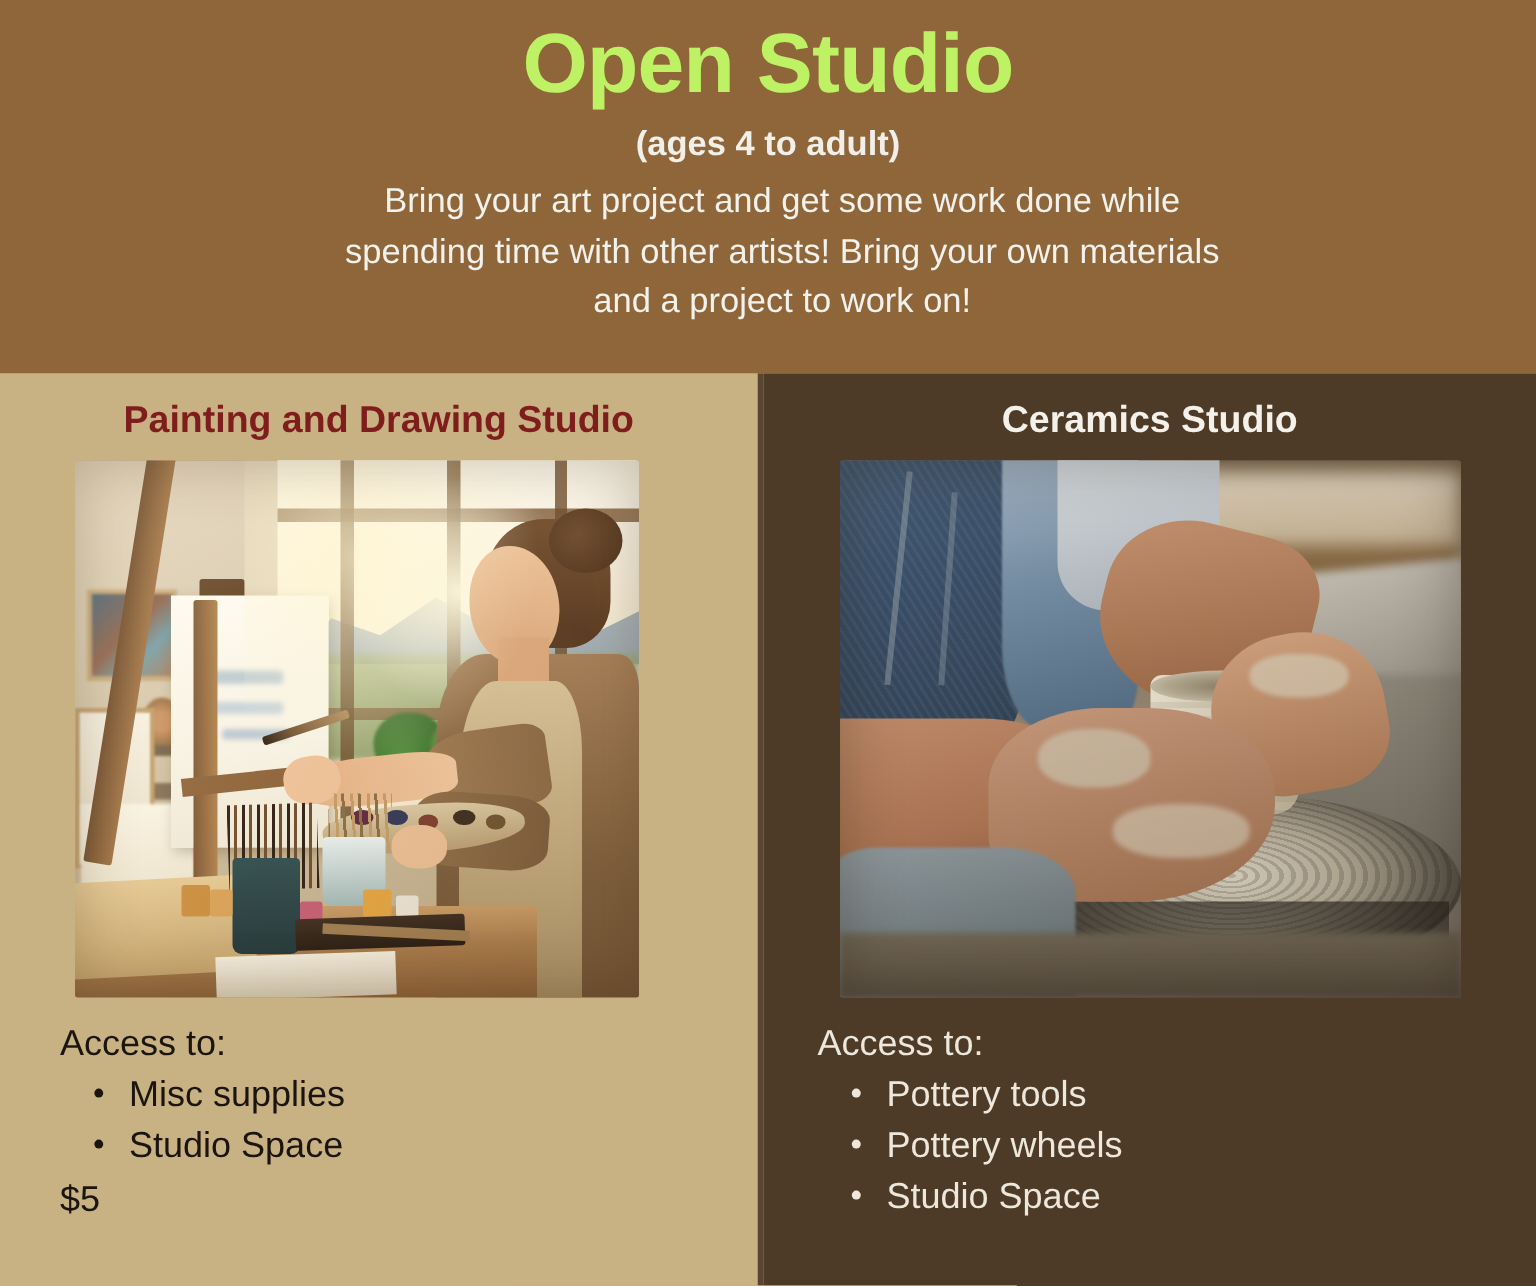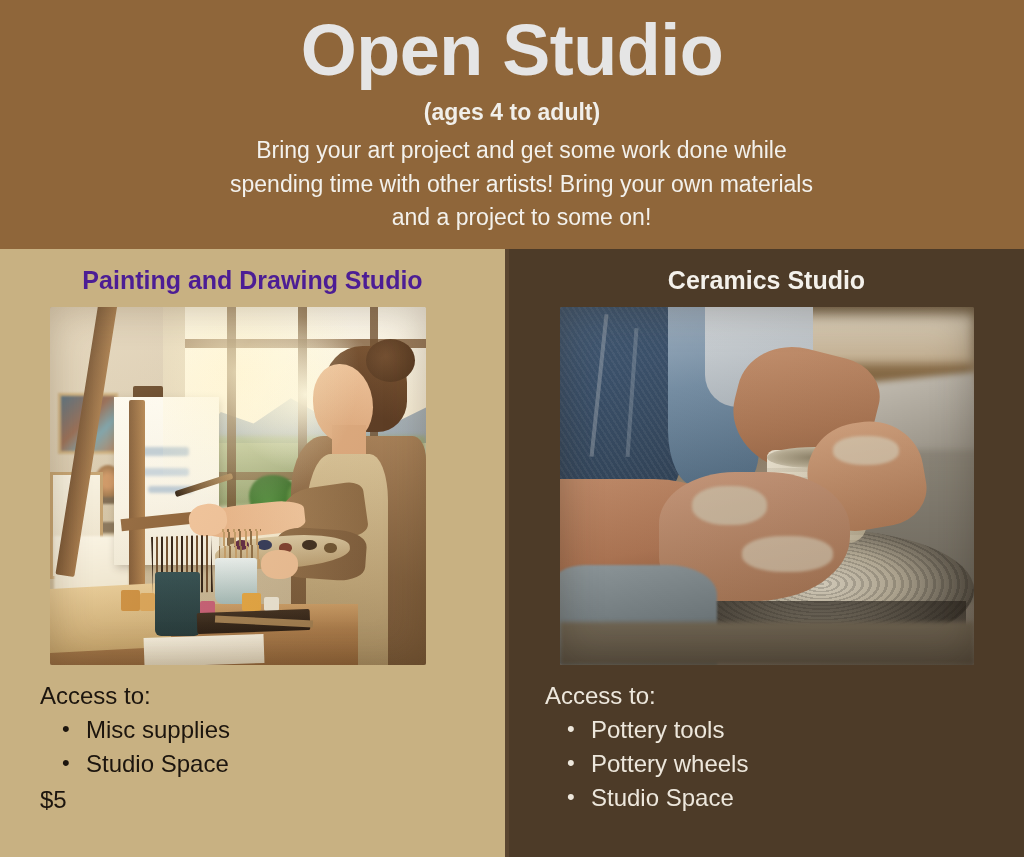--- a/index.html
+++ b/index.html
@@ -19,23 +19,23 @@
   
   .header {
     background:#8F663A;
     height:249px;
     flex:0 0 249px;
     text-align:center;
     padding-top:13px;
     position:relative;
   }
   .header-title {
-    font-size:72px;
+    font-size:56px;
     font-weight:700;
-    color:#e5e5e5;
+    color:#bef264;
     line-height:1.05;
     letter-spacing:-0.5px;
     font-family:"Liberation Sans", sans-serif;
   }
   .header-subtitle {
     font-size:23px;
     font-weight:700;
     color:#F1EFEA;
     margin-top:10px;
     line-height:1.2;
@@ -73,21 +73,21 @@
     background:#4D3B28;
   }
 
   .col-title {
     font-size:25px;
     font-weight:700;
     text-align:center;
     margin-top:16px;
     line-height:1.2;
   }
-  .col-left .col-title { color:#4c1d95; }
+  .col-left .col-title { color:#7f1d1d; }
   .col-right .col-title { color:#F4F1EB; }
 
   
   .photo {
     position:relative;
     overflow:hidden;
     border-radius:2px;
   }
   .photo-left {
     width:376px; height:358px;
@@ -355,21 +355,21 @@
 <body>
 
 <div class="poster">
 
   <div class="header">
     <div class="header-title">Open Studio</div>
     <div class="header-subtitle">(ages 4 to adult)</div>
     <div class="header-body">
       <div>Bring your art project and get some work done while</div>
       <div>spending time with other artists! Bring your own materials</div>
-      <div>and a project to some on!</div>
+      <div>and a project to work on!</div>
     </div>
   </div>
 
   <div class="columns">
 
     <div class="col col-left">
       <div class="col-title">Painting and Drawing Studio</div>
 
       <div class="photo photo-left">
         <span class="lyr pl-wall"></span>

